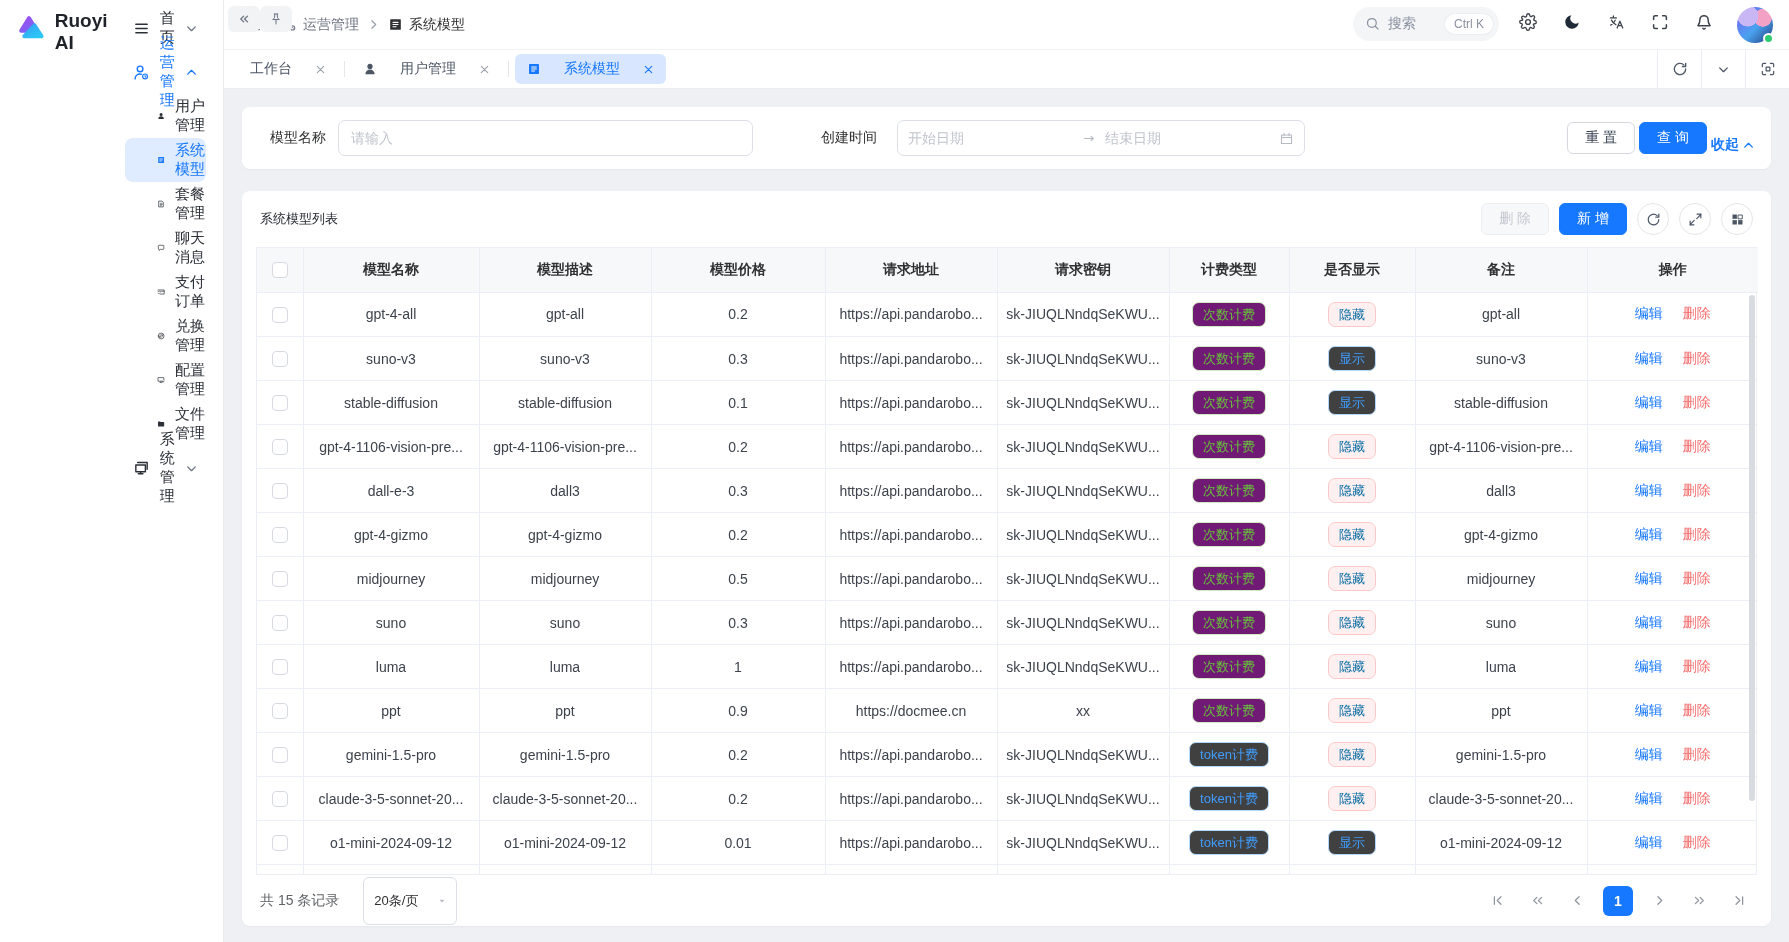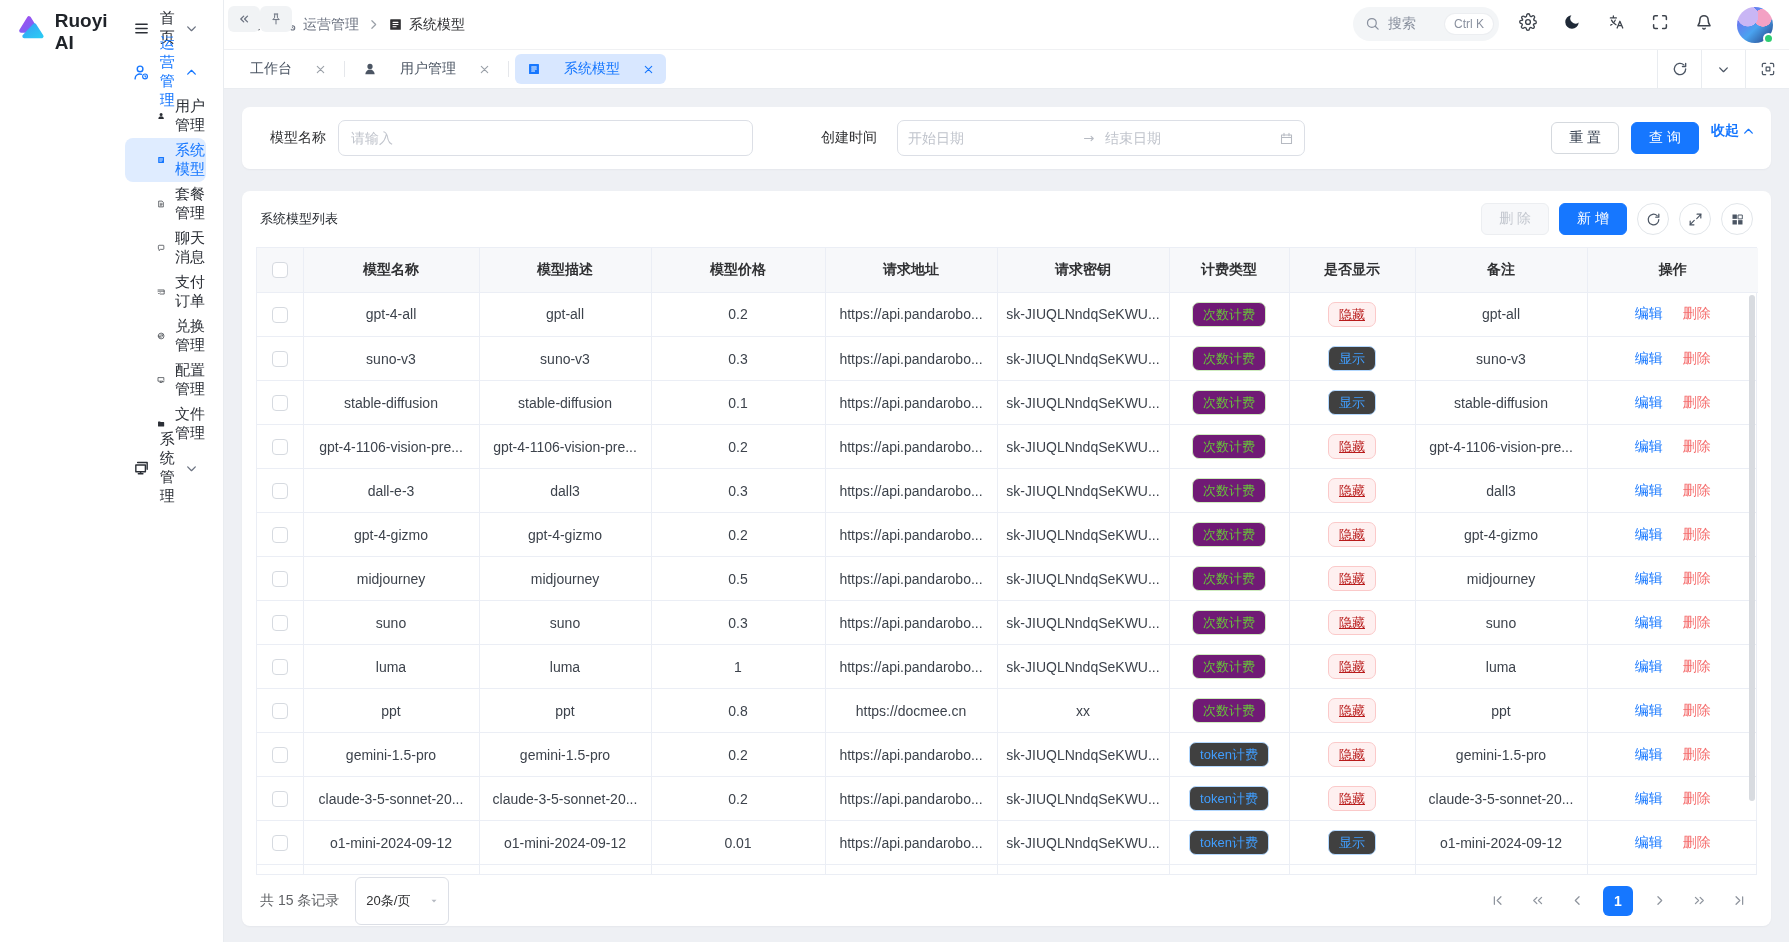--- a/index.html
+++ b/index.html
@@ -67,21 +67,21 @@
 
   .filter-card { height:62px; display:flex; align-items:center; padding:0 16px 0 28px; gap:12px; margin-bottom:22px; }
   .f-label { color:#303133; white-space:nowrap; }
   .f-input { width:415px; height:36px; border:1px solid #dcdfe6; border-radius:7px; padding:0 12px; font-size:14px; color:#303133; outline:none; font-family:inherit; }
   .f-input::placeholder { color:#c0c4cc; }
   .date-range { width:408px; height:36px; border:1px solid #dcdfe6; border-radius:7px; display:flex; align-items:center; padding:0 10px; gap:8px; color:#c0c4cc; margin-left:8px; }
   .date-range .dr-in { flex:1; border:none; outline:none; font-size:14px; color:#303133; font-family:inherit; min-width:0; }
   .date-range .dr-in::placeholder { color:#c0c4cc; }
   .date-range .icon { width:15px; height:15px; color:#b6bac2; flex:none; }
   .f-time-label { margin-left:56px; }
-  .f-actions { margin-left:auto; display:flex; align-items:flex-start; gap:12px; }
+  .f-actions { margin-left:auto; display:flex; align-items:flex-end; gap:4px; }
   .btn { height:32px; padding:0 17px; border-radius:6px; font-size:14px; cursor:pointer; font-family:inherit; display:inline-flex; align-items:center; justify-content:center; }
   .btn-plain { background:#fff; border:1px solid #d5d9de; color:#374151; }
   .btn-primary { background:#1677ff; border:1px solid #1677ff; color:#fff; }
   .btn-disabled { background:#f7f8fa; border:1px solid #eceef1; color:#c3c7cf; cursor:not-allowed; }
   .collapse-link { color:#1677ff; display:flex; align-items:center; gap:3px; cursor:pointer; font-weight:bold; }
   .collapse-link .icon { width:13px; height:13px; }
 
   
   .table-card { flex:1; display:flex; flex-direction:column; min-height:0; padding:0 14px; }
   .panel-toolbar { height:56px; display:flex; align-items:center; flex:none; padding:0 4px; }
@@ -96,30 +96,30 @@
   col.c-rem{width:172px} col.c-ops{width:171px}
   .thead-wrap { flex:none; border:1px solid #ebeef5; border-bottom:none; }
   th { background:#f7f8fa; height:44px; font-size:14px; font-weight:bold; color:#303133; border-right:1px solid #ebeef5; border-bottom:1px solid #ebeef5; text-align:center; }
   th:last-child { border-right:none; }
   .tbody-wrap { height:582px; overflow:hidden; position:relative; border:1px solid #ebeef5; border-top:none; flex:none; }
   td { height:44px; font-size:14px; color:#3d434c; border-right:1px solid #ebeef5; border-bottom:1px solid #ebeef5; text-align:center; padding:0 8px; overflow:hidden; white-space:nowrap; }
   td:last-child { border-right:none; }
   .checkbox { display:inline-block; width:16px; height:16px; border:1px solid #d6dae0; border-radius:4px; background:#fff; vertical-align:middle; cursor:pointer; }
   .badge { display:inline-block; padding:3px 10px; border-radius:7px; font-size:13px; line-height:17px; }
   .badge.success { color:#67c23a; background:#701a75; border:1px solid #cfecc0; }
-  .badge.danger  { color:#b91c1c; background:#fef0f0; border:1px solid #fbc9c9;text-decoration:underline; }
+  .badge.danger  { color:#0369a1; background:#fef0f0; border:1px solid #fbc9c9; }
   .badge.primary { color:#409eff; background:#404040; border:1px solid #b3d8ff; }
   .op-link { cursor:pointer; margin:0 8px; text-decoration:none; }
   .op-edit { color:#1677ff; }
   .op-del { color:#f56c6c; }
   .scroll-thumb { position:absolute; top:2px; right:1px; width:6px; height:506px; background:#d8dbe0; border-radius:3px; }
 
   .table-footer { height:52px; display:flex; align-items:center; flex:none; padding:0 4px; }
   .total-text { color:#606266; }
-  .page-size { margin-left:16px; width:94px; height:48px; border:1px solid #dcdfe6; border-radius:6px; display:flex; align-items:center; justify-content:space-between; padding:0 8px 0 10px; color:#303133; font-size:13px; cursor:pointer; }
+  .page-size { margin-left:24px; width:94px; height:48px; border:1px solid #dcdfe6; border-radius:6px; display:flex; align-items:center; justify-content:space-between; padding:0 8px 0 10px; color:#303133; font-size:13px; cursor:pointer; }
   .page-size .icon { width:12px; height:12px; color:#b6bac2; }
   .pagination { margin-left:auto; display:flex; align-items:center; gap:12px; }
   .pg-btn { width:28px; height:28px; display:flex; align-items:center; justify-content:center; color:#8f959e; cursor:pointer; background:none; border:none; }
   .pg-btn .icon { width:15px; height:15px; }
   .pg-current { width:30px; height:30px; background:#1677ff; color:#fff; border-radius:6px; display:flex; align-items:center; justify-content:center; font-weight:bold; cursor:pointer; }
 
   .icon { display:inline-block; }
   .icon svg { display:block; width:100%; height:100%; }
 </style>
 </head>
@@ -710,21 +710,21 @@
     <td>
       <a class="op-link op-edit">编辑</a>
       <a class="op-link op-del">删除</a>
     </td>
   </tr>
 
   <tr>
     <td><span class="checkbox"></span></td>
     <td>ppt</td>
     <td>ppt</td>
-    <td>0.8</td>
+    <td>0.9</td>
     <td>https://docmee.cn</td>
     <td>xx</td>
     <td><span class="badge success">次数计费</span></td>
     <td><span class="badge danger">隐藏</span></td>
     <td>ppt</td>
     <td>
       <a class="op-link op-edit">编辑</a>
       <a class="op-link op-del">删除</a>
     </td>
   </tr>

